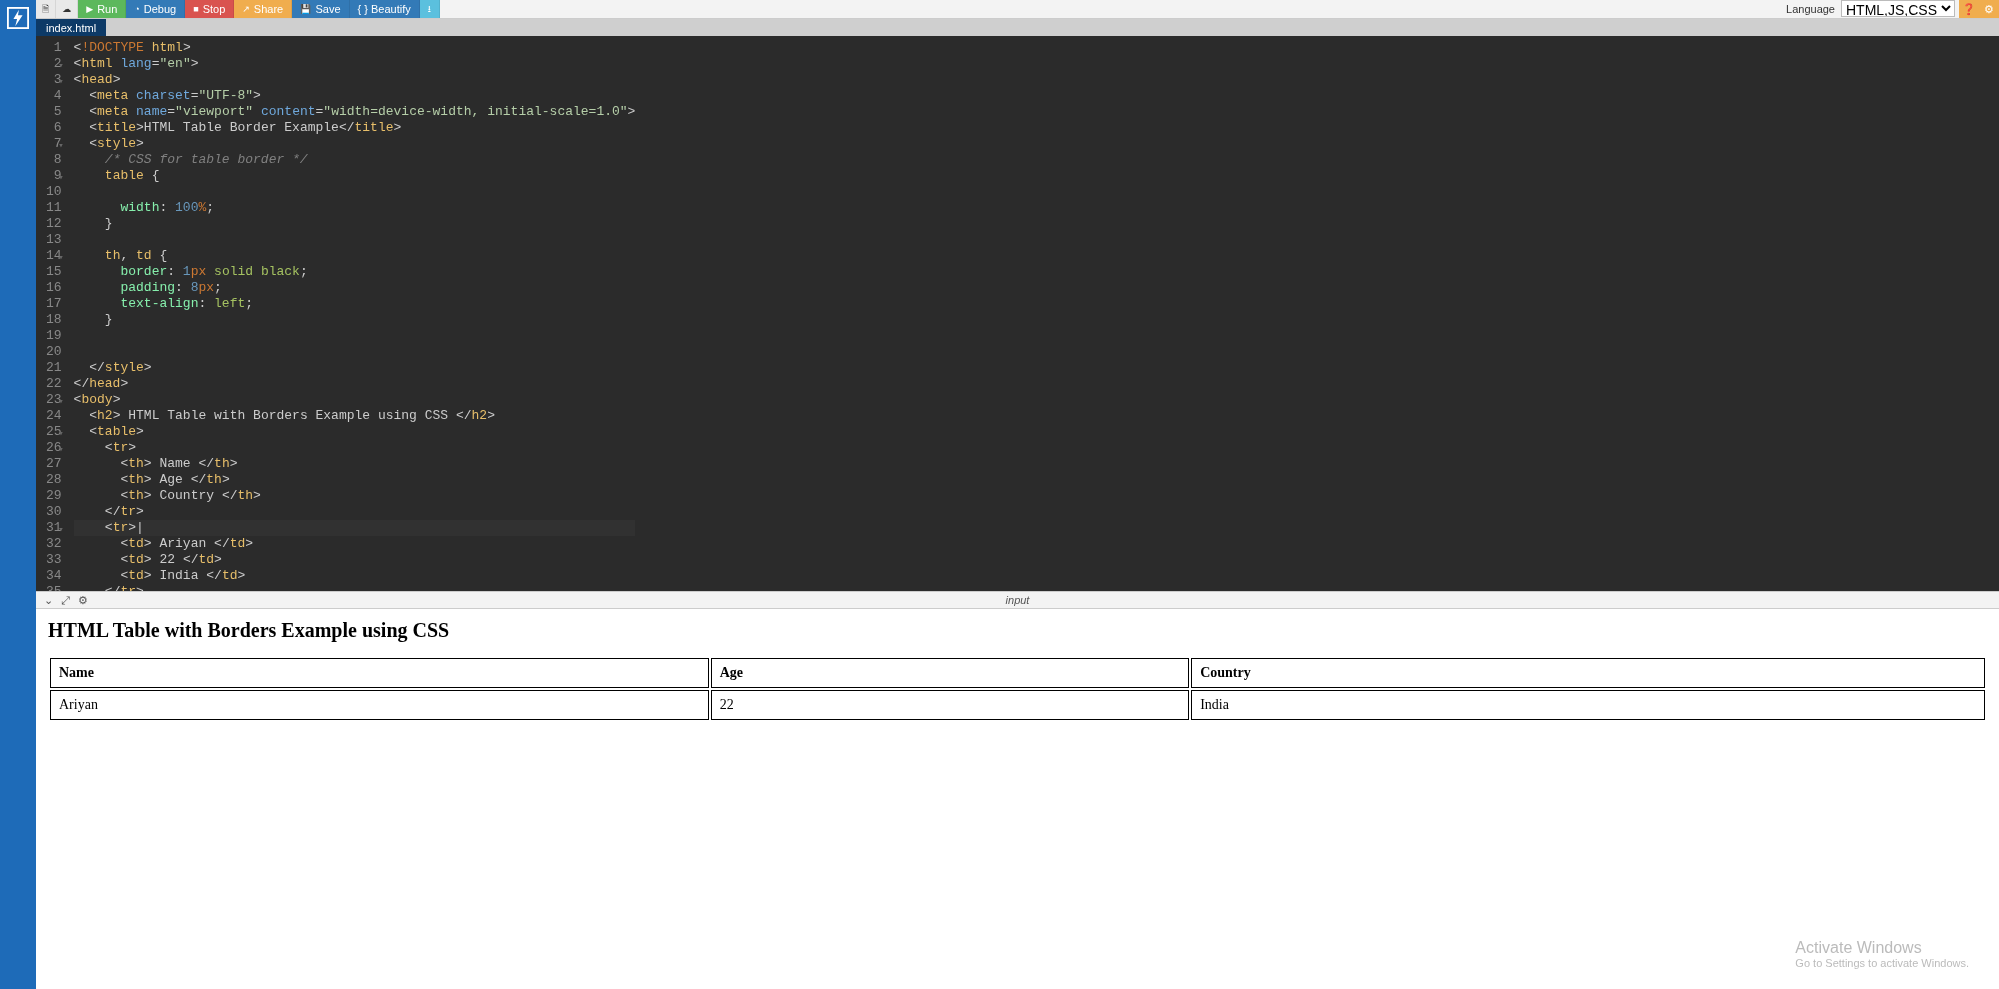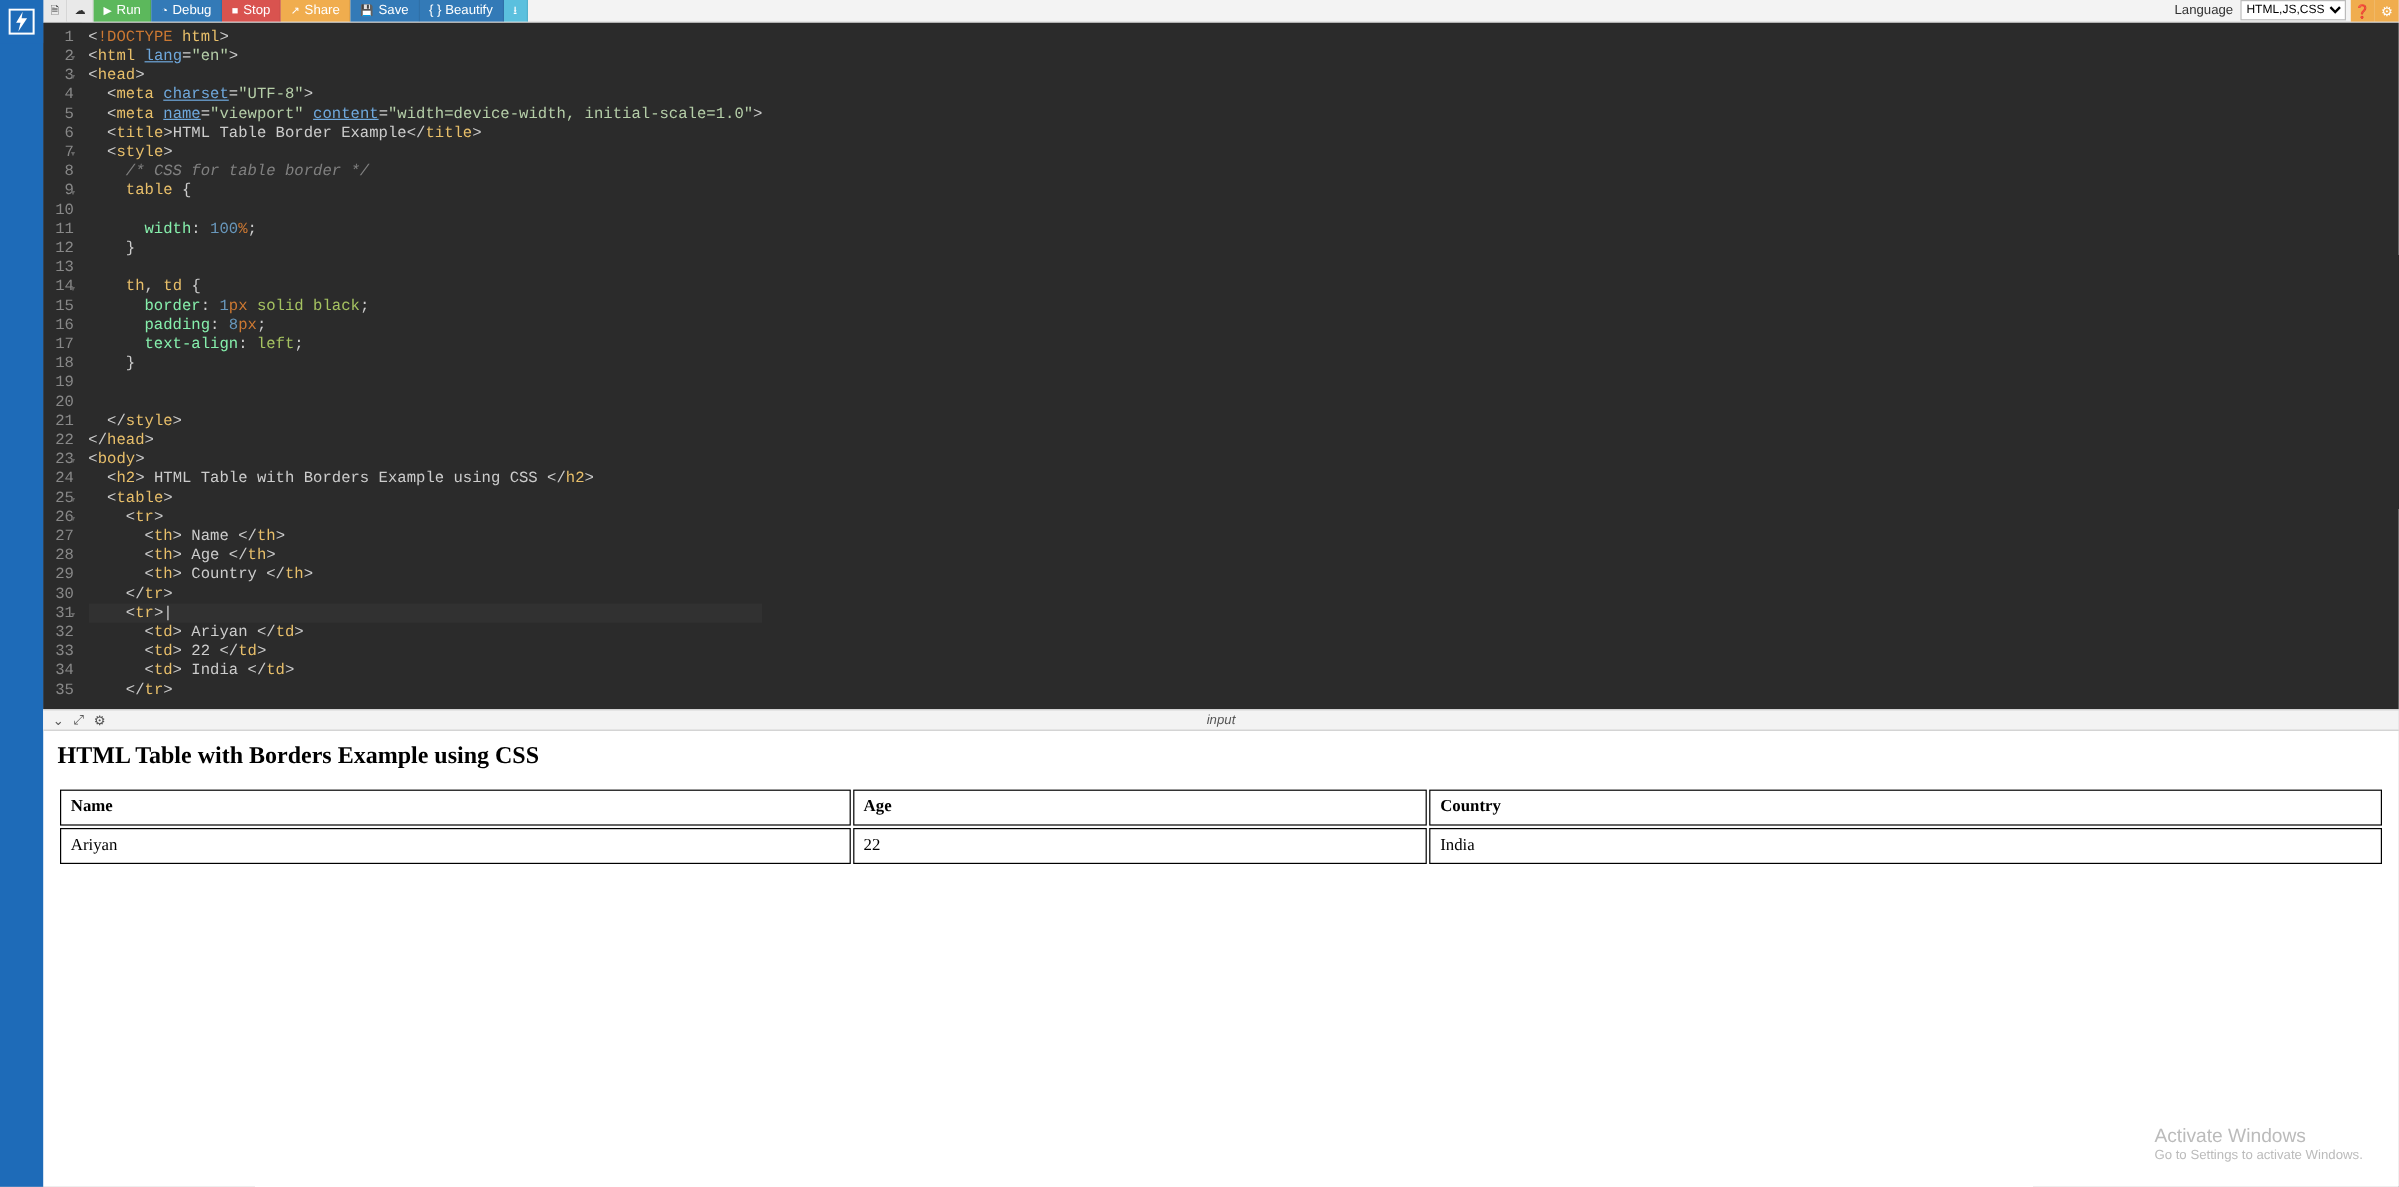--- a/index.html
+++ b/index.html
@@ -23,21 +23,21 @@
 }
 .toolbar .btn {
   display: flex; align-items: center; padding: 0 8px; gap: 4px;
   border-right: 1px solid rgba(0,0,0,0.08); cursor: pointer; white-space: nowrap;
   color: #fff;
 }
 .toolbar .btn.icon-only { padding: 0 6px; color: #333; background:#e9e9e9;}
 .toolbar .btn .ic { font-size: 9px; line-height: 1; }
 .toolbar .spacer { flex: 1; }
 .toolbar .lang-label { display:flex; align-items:center; padding: 0 6px; color:#333; }
-.toolbar select { font-size: 10px; height: 17px; margin-right:4px; border:1px solid #bbb; background:#fff;}
+.toolbar select { font-size: 14px; height: 17px; margin-right:4px; border:1px solid #bbb; background:#fff;}
 .toolbar .sq { width:20px; display:flex;align-items:center;justify-content:center;color:#fff; }
 
 .btn-run{background:#5cb85c;} .btn-debug{background:#337ab7;} .btn-stop{background:#d9534f;}
 .btn-share{background:#f0ad4e;} .btn-save{background:#337ab7;} .btn-beautify{background:#337ab7;}
 .btn-download{background:#5bc0de;} .sq-help{background:#f0ad4e;} .sq-gear{background:#f0ad4e;}
 
 .tabbar {
   margin-left: 36px; height: 17px; background: #cfcfcf; display:flex; align-items:stretch;
 }
 .tabbar .tab {
@@ -51,21 +51,21 @@
 .gutter {
   background:#2b2b2b; color:#888; text-align:right; padding: 4px 6px 4px 10px;
   user-select:none; white-space:pre;
 }
 .gutter .ln { display:block; height:16px; position:relative;}
 .gutter .fold::after{
   content:"▾"; color:#666; font-size:9px; position:absolute; right:-2px; top:2px;
 }
 .code { padding:4px 0 4px 6px; color:#ccc; white-space:pre; }
 .code .line{ display:block; height:16px;}
-.code .hl{ background:rgba(255,255,255,0.03);} .t-attr{color:#6fa8dc;text-decoration:underline;} .t-str{color:#b5cea8;} .t-punc{color:#ccc;}
+.code .hl{ background:rgba(255,255,255,0.03);} .t-attr{color:#6fa8dc;} .t-str{color:#b5cea8;} .t-punc{color:#ccc;}
 .t-cmt{color:#808080; font-style:italic;} .t-kw{color:#cc7832;} .t-num{color:#6897bb;}
 .t-text{color:#ccc;} .t-sel{color:#e8bf6a;} .t-prop{color:#86efac;} .t-val{color:#a5c261;}
 .t-bang{color:#cc7832;} .t-ang{color:#ccc;} .t-name{color:#e8bf6a;}
 
 .panel-bar {
   margin-left:36px; height:18px; background:#f3f3f3; border-top:1px solid #ccc;border-bottom:1px solid #ccc;
   display:flex; align-items:center; font-size:11px; position:relative;
 }
 .panel-bar .pb-left{ display:flex; gap:8px; padding-left:8px; color:#555;}
 .panel-bar .pb-left span{cursor:pointer;}
@@ -138,20 +138,25 @@
       <option>HTML,JS,CSS</option>
     </select>
     <div class="sq sq-help">
         <span>❓</span>
       </div>
     <div class="sq sq-gear">
         <span>⚙</span>
       </div>
   </div>
 
+  <div class="tabbar">
+    <div class="tab">
+        <span>index.html</span>
+      </div>
+  </div>
 
   <div class="editor">
     <div class="gutter" id="gutter"><span class="ln">1</span><span class="ln fold">2</span><span class="ln fold">3</span><span class="ln">4</span><span class="ln">5</span><span class="ln">6</span><span class="ln fold">7</span><span class="ln">8</span><span class="ln fold">9</span><span class="ln">10</span><span class="ln">11</span><span class="ln">12</span><span class="ln">13</span><span class="ln fold">14</span><span class="ln">15</span><span class="ln">16</span><span class="ln">17</span><span class="ln">18</span><span class="ln">19</span><span class="ln">20</span><span class="ln">21</span><span class="ln">22</span><span class="ln fold">23</span><span class="ln">24</span><span class="ln fold">25</span><span class="ln fold">26</span><span class="ln">27</span><span class="ln">28</span><span class="ln">29</span><span class="ln">30</span><span class="ln fold">31</span><span class="ln">32</span><span class="ln">33</span><span class="ln">34</span><span class="ln">35</span></div>
     <div class="code" id="code"><span class="line"><span class="t-ang">&lt;</span><span class="t-bang">!DOCTYPE</span> <span class="t-name">html</span><span class="t-ang">&gt;</span></span><span class="line"><span class="t-ang">&lt;</span><span class="t-name">html</span> <span class="t-attr">lang</span>=<span class="t-str">"en"</span><span class="t-ang">&gt;</span></span><span class="line"><span class="t-ang">&lt;</span><span class="t-name">head</span><span class="t-ang">&gt;</span></span><span class="line">  <span class="t-ang">&lt;</span><span class="t-name">meta</span> <span class="t-attr">charset</span>=<span class="t-str">"UTF-8"</span><span class="t-ang">&gt;</span></span><span class="line">  <span class="t-ang">&lt;</span><span class="t-name">meta</span> <span class="t-attr">name</span>=<span class="t-str">"viewport"</span> <span class="t-attr">content</span>=<span class="t-str">"width=device-width, initial-scale=1.0"</span><span class="t-ang">&gt;</span></span><span class="line">  <span class="t-ang">&lt;</span><span class="t-name">title</span><span class="t-ang">&gt;</span><span class="t-text">HTML Table Border Example</span><span class="t-ang">&lt;/</span><span class="t-name">title</span><span class="t-ang">&gt;</span></span><span class="line">  <span class="t-ang">&lt;</span><span class="t-name">style</span><span class="t-ang">&gt;</span></span><span class="line">    <span class="t-cmt">/* CSS for table border */</span></span><span class="line">    <span class="t-sel">table</span> <span class="t-punc">{</span></span><span class="line">&nbsp;</span><span class="line">      <span class="t-prop">width</span>: <span class="t-num">100</span><span class="t-kw">%</span><span class="t-punc">;</span></span><span class="line">    <span class="t-punc">}</span></span><span class="line">&nbsp;</span><span class="line">    <span class="t-sel">th</span><span class="t-punc">,</span> <span class="t-sel">td</span> <span class="t-punc">{</span></span><span class="line">      <span class="t-prop">border</span>: <span class="t-num">1</span><span class="t-kw">px</span> <span class="t-val">solid</span> <span class="t-val">black</span><span class="t-punc">;</span></span><span class="line">      <span class="t-prop">padding</span>: <span class="t-num">8</span><span class="t-kw">px</span><span class="t-punc">;</span></span><span class="line">      <span class="t-prop">text-align</span>: <span class="t-val">left</span><span class="t-punc">;</span></span><span class="line">    <span class="t-punc">}</span></span><span class="line">&nbsp;</span><span class="line">&nbsp;</span><span class="line">  <span class="t-ang">&lt;/</span><span class="t-name">style</span><span class="t-ang">&gt;</span></span><span class="line"><span class="t-ang">&lt;/</span><span class="t-name">head</span><span class="t-ang">&gt;</span></span><span class="line"><span class="t-ang">&lt;</span><span class="t-name">body</span><span class="t-ang">&gt;</span></span><span class="line">  <span class="t-ang">&lt;</span><span class="t-name">h2</span><span class="t-ang">&gt;</span><span class="t-text"> HTML Table with Borders Example using CSS </span><span class="t-ang">&lt;/</span><span class="t-name">h2</span><span class="t-ang">&gt;</span></span><span class="line">  <span class="t-ang">&lt;</span><span class="t-name">table</span><span class="t-ang">&gt;</span></span><span class="line">    <span class="t-ang">&lt;</span><span class="t-name">tr</span><span class="t-ang">&gt;</span></span><span class="line">      <span class="t-ang">&lt;</span><span class="t-name">th</span><span class="t-ang">&gt;</span><span class="t-text"> Name </span><span class="t-ang">&lt;/</span><span class="t-name">th</span><span class="t-ang">&gt;</span></span><span class="line">      <span class="t-ang">&lt;</span><span class="t-name">th</span><span class="t-ang">&gt;</span><span class="t-text"> Age </span><span class="t-ang">&lt;/</span><span class="t-name">th</span><span class="t-ang">&gt;</span></span><span class="line">      <span class="t-ang">&lt;</span><span class="t-name">th</span><span class="t-ang">&gt;</span><span class="t-text"> Country </span><span class="t-ang">&lt;/</span><span class="t-name">th</span><span class="t-ang">&gt;</span></span><span class="line">    <span class="t-ang">&lt;/</span><span class="t-name">tr</span><span class="t-ang">&gt;</span></span><span class="line hl">    <span class="t-ang">&lt;</span><span class="t-name">tr</span><span class="t-ang">&gt;</span><span class="t-punc">|</span></span><span class="line">      <span class="t-ang">&lt;</span><span class="t-name">td</span><span class="t-ang">&gt;</span><span class="t-text"> Ariyan </span><span class="t-ang">&lt;/</span><span class="t-name">td</span><span class="t-ang">&gt;</span></span><span class="line">      <span class="t-ang">&lt;</span><span class="t-name">td</span><span class="t-ang">&gt;</span><span class="t-text"> 22 </span><span class="t-ang">&lt;/</span><span class="t-name">td</span><span class="t-ang">&gt;</span></span><span class="line">      <span class="t-ang">&lt;</span><span class="t-name">td</span><span class="t-ang">&gt;</span><span class="t-text"> India </span><span class="t-ang">&lt;/</span><span class="t-name">td</span><span class="t-ang">&gt;</span></span><span class="line">    <span class="t-ang">&lt;/</span><span class="t-name">tr</span><span class="t-ang">&gt;</span></span></div>
   </div>
 
   <div class="panel-bar">
     <div class="pb-left">
       <span>⌄</span>
       <span>⤢</span>

